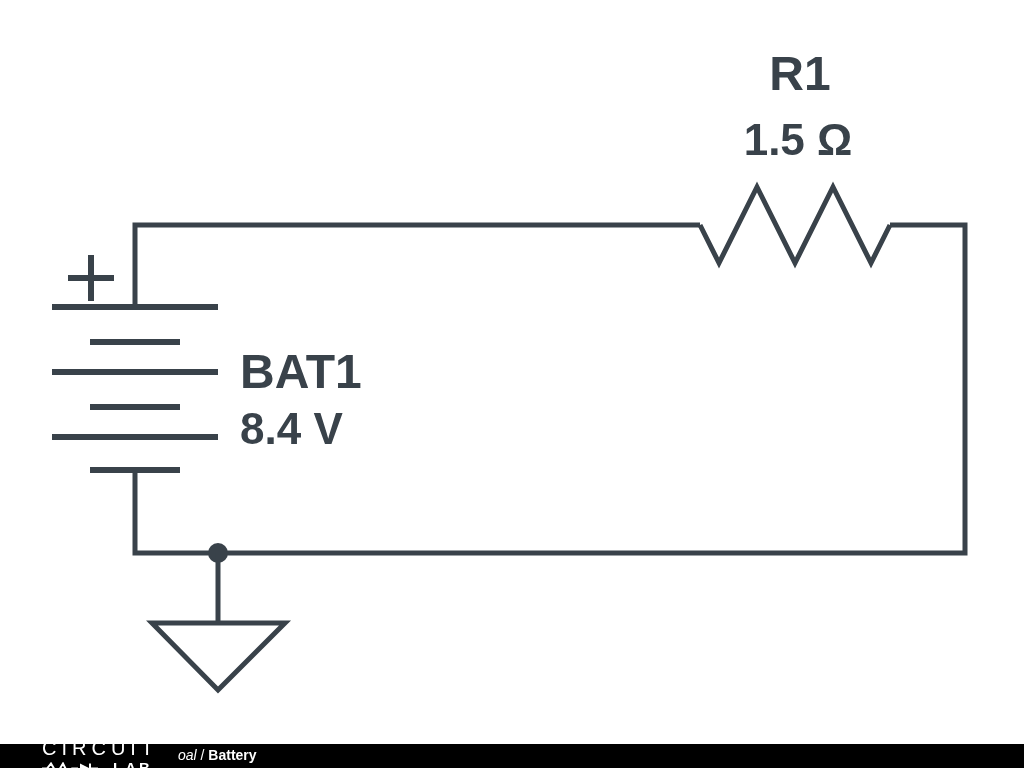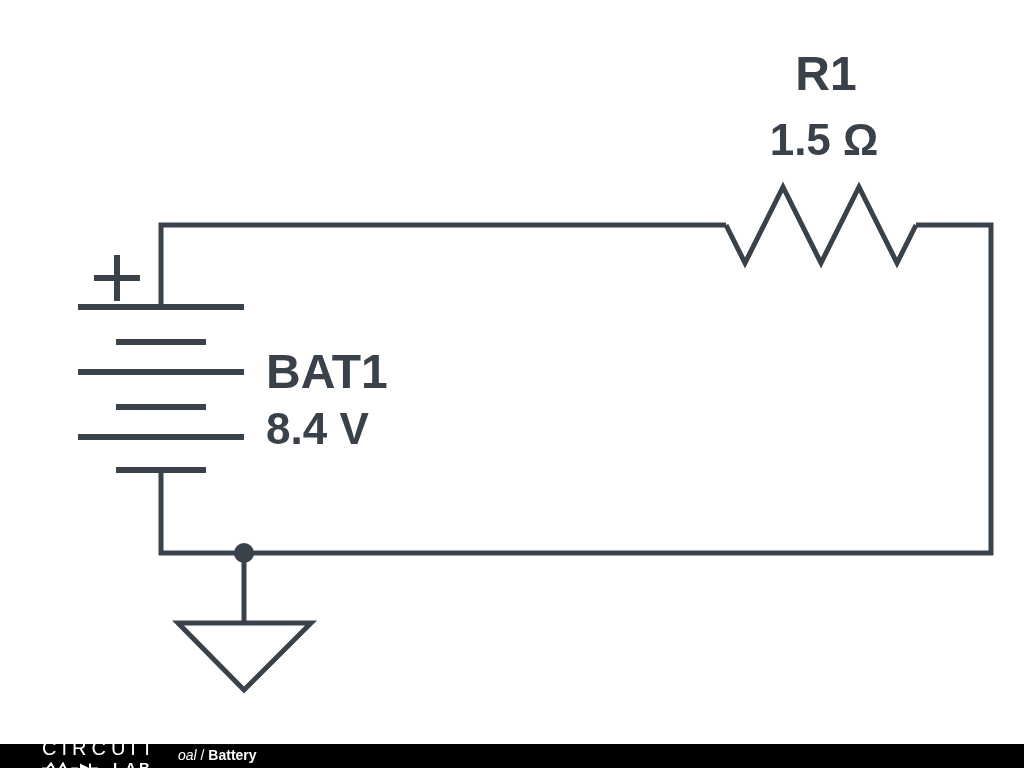--- a/index.html
+++ b/index.html
@@ -8,21 +8,21 @@
     --footer-bg:#000000;
     --footer-text:#ffffff;
   }
   *{margin:0;padding:0;box-sizing:border-box;}
   html,body{width:1024px;height:768px;}
   body{
     background:var(--background);
     font-family:"Liberation Sans",sans-serif;
     overflow:hidden;
   }
-  .page{position:relative;width:1024px;height:768px;background:var(--background);padding-left:26px;}
+  .page{position:relative;width:1024px;height:768px;background:var(--background);}
   svg.schematic{display:block;}
   .wire{stroke:var(--wire);stroke-width:5;fill:none;stroke-linejoin:miter;stroke-linecap:butt;}
   .plate{stroke:var(--wire);stroke-width:6;fill:none;stroke-linecap:butt;}
   .plus{stroke:var(--wire);stroke-width:6;stroke-linecap:butt;}
   .dot{fill:var(--wire);stroke:none;}
   .gnd-tri{fill:var(--background);stroke:var(--wire);stroke-width:5;stroke-linejoin:miter;}
   .label{fill:var(--wire);font-family:"Liberation Sans",sans-serif;font-weight:bold;}
   .label-lg{font-size:48px;}
   .label-md{font-size:44px;}
 

